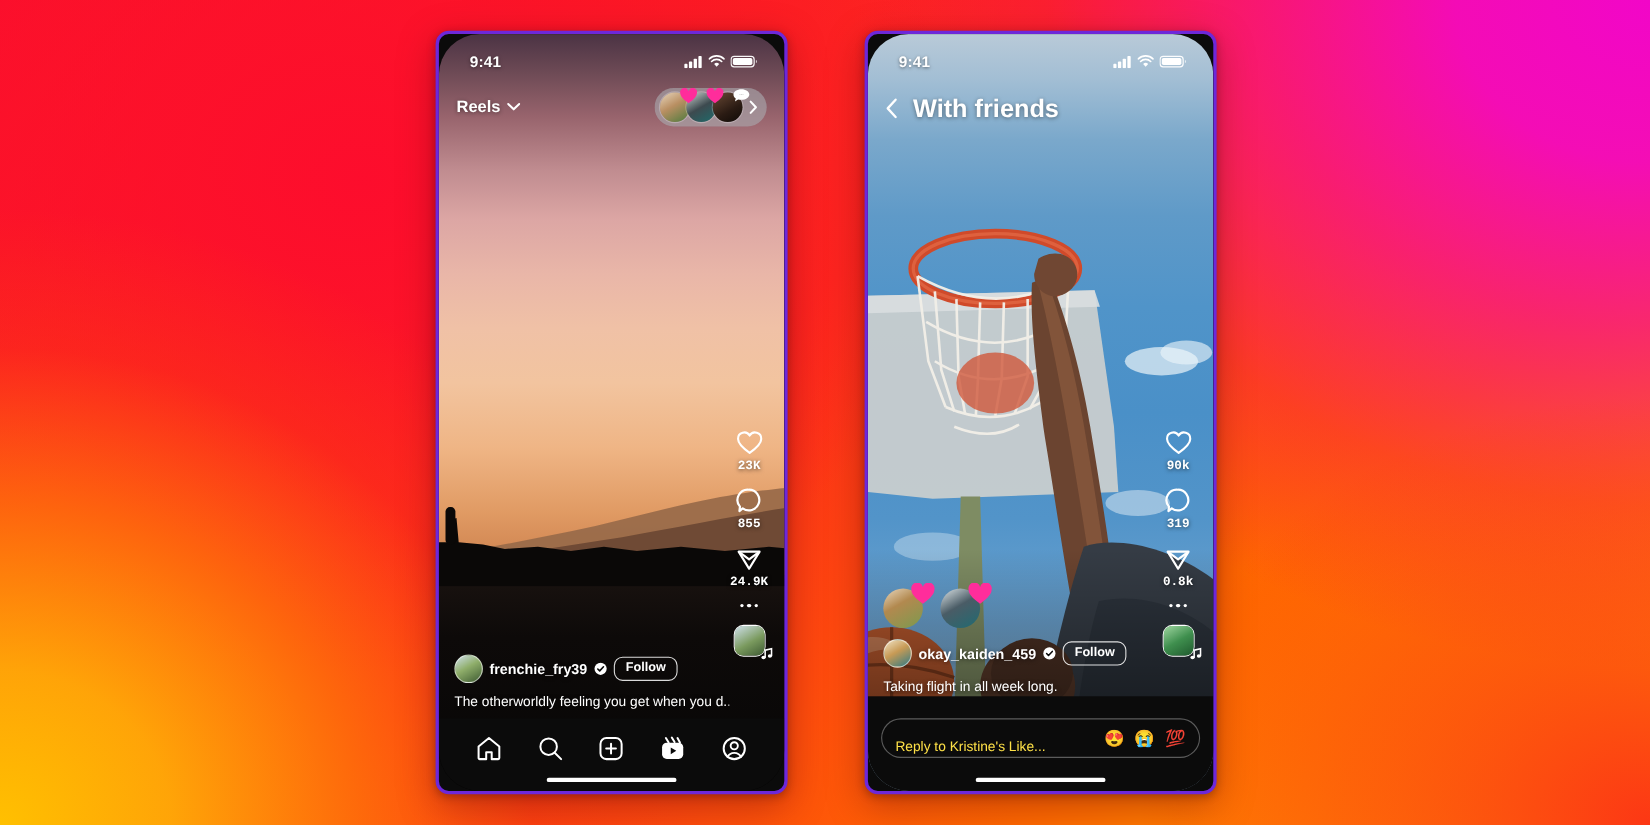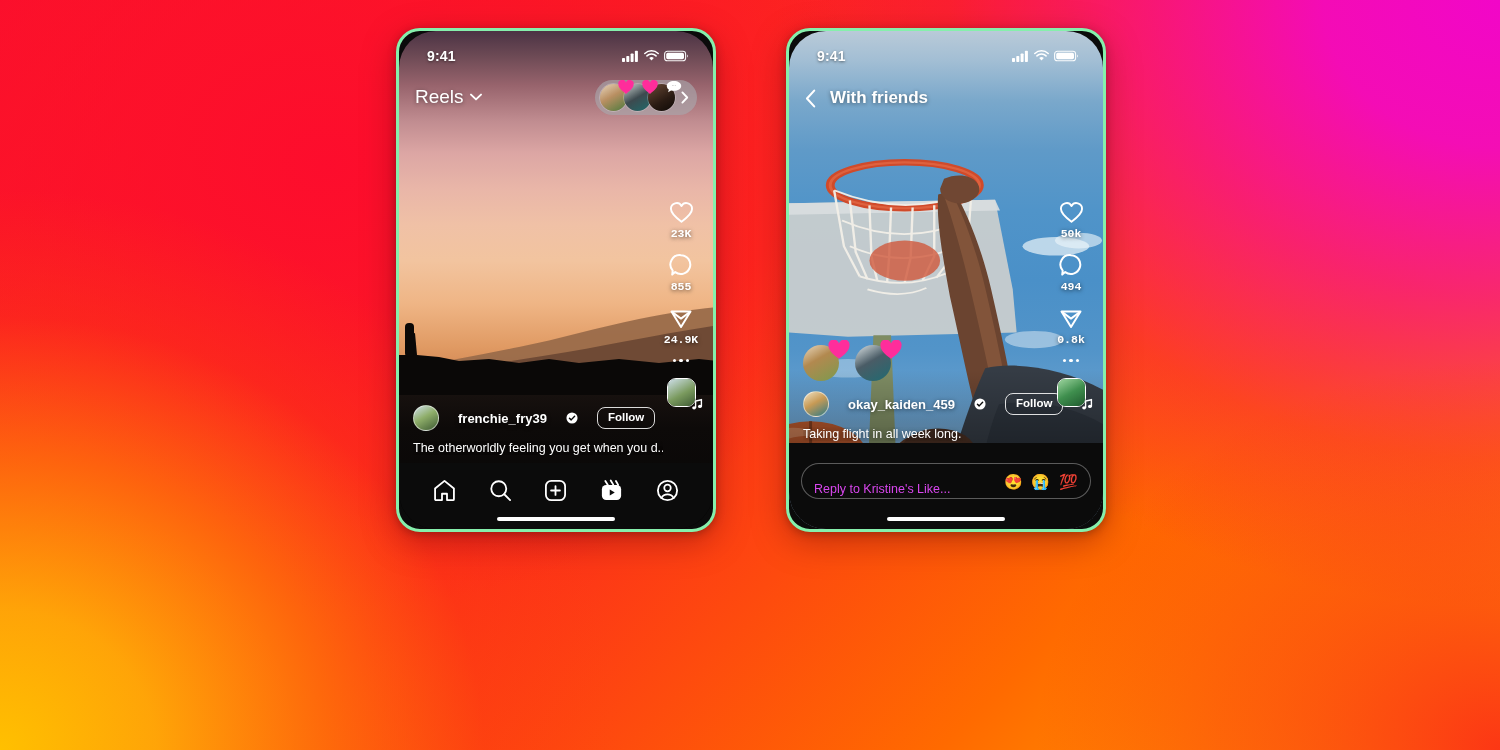--- a/index.html
+++ b/index.html
@@ -28,23 +28,23 @@
     background:radial-gradient(ellipse 760px 620px at 22% 22%,
       rgba(253,12,45,0.95) 0%, rgba(252,18,40,0.55) 42%, rgba(252,18,40,0) 72%);
   }
   .bg-br {
     background:radial-gradient(ellipse 620px 520px at 100% 100%,
       rgba(252,33,24,0.85) 0%, rgba(252,40,22,0.40) 45%, rgba(252,40,22,0) 75%);
   }
 
   
   .phone {
-    position:absolute; top:28px; width:320px; height:504px;
-    background:#0b0b0b; border-radius:24px;
-    border:3px solid #86efac;
+    position:absolute; top:28px; width:320px; height:694px;
+    background:#0b0b0b; border-radius:12px;
+    border:3px solid #6d28d9;
     overflow:hidden;
     box-shadow:0 10px 34px rgba(90,0,10,0.36), 0 2px 8px rgba(0,0,0,0.25);
   }
   #phone-left  { left:396px; }
   #phone-right { left:786px; }
   .screen { position:absolute; inset:0; border-radius:37px; overflow:hidden; background:#000; }
 
   
   .statusbar {
     position:absolute; top:0; left:0; right:0; height:40px;
@@ -81,21 +81,21 @@
       #b9cad8 0%, #a2bed4 6%, #7aa8cb 14%, #5f9ac8 24%,
       #5094c9 36%, #4a90c8 50%, #5294c9 64%, #6ba2cf 78%,
       #8fb8d9 90%, #aec9e2 100%);
   }
 
   
   .reels-header {
     position:absolute; top:40px; left:0; right:0; height:52px;
     display:flex; align-items:center; padding:0 16px; z-index:30;
   }
-  .reels-title { color:#fff; font-size:19px; font-weight:400;
+  .reels-title { color:#fff; font-size:15px; font-weight:700;
                  text-shadow:0 1px 4px rgba(0,0,0,.45); }
   .chev-down { margin-left:6px; }
   .story-tray {
     margin-left:auto; display:flex; align-items:center;
     background:rgba(170,170,175,0.62); border-radius:22px;
     padding:3px 6px 3px 4px; gap:-4px;
     backdrop-filter:blur(4px);
   }
   .tray-av {
     width:29px; height:29px; border-radius:50%;
@@ -106,21 +106,21 @@
   .reaction {
     position:absolute; top:-4px; right:-7px;
     width:16px; height:15px; z-index:3;
   }
   .tray-chev { margin-left:10px; margin-right:2px; display:flex; }
 
   .friends-header {
     position:absolute; top:40px; left:0; right:0; height:54px;
     display:flex; align-items:center; padding:0 16px; gap:14px; z-index:30;
   }
-  .friends-title { color:#fff; font-size:17px; font-weight:700;
+  .friends-title { color:#fff; font-size:23px; font-weight:700;
                    text-shadow:0 1px 4px rgba(0,0,0,.45); }
 
   
   .rail {
     position:absolute; right:10px; bottom:122px; width:44px;
     display:flex; flex-direction:column; align-items:center; z-index:32;font-family:Liberation Mono, monospace;
   }
   .rail-item { display:flex; flex-direction:column; align-items:center; margin-bottom:13px; }
   .rail-count {
     color:#fff; font-size:11.5px; font-weight:600; margin-top:3px;
@@ -132,21 +132,21 @@
     width:29px; height:29px; border-radius:9px;
     border:1.5px solid #fff; position:relative; overflow:visible;
   }
   .audio-thumb .inner { position:absolute; inset:0; border-radius:7px; overflow:hidden; }
   .audio-note { position:absolute; right:-9px; bottom:-5px; }
 
   
   .caption-wrap {
     position:absolute; left:0; right:0; bottom:0; z-index:31; padding:0 14px;
   }
-  .user-row { display:flex; align-items:center; gap:19px; margin-bottom:10px; }
+  .user-row { display:flex; align-items:center; gap:6px; margin-bottom:10px; }
   .avatar-sm {
     width:26px; height:26px; border-radius:50%; overflow:hidden;
     border:1px solid rgba(255,255,255,0.55); flex:none; position:relative;
   }
   .uname { color:#fff; font-size:13px; font-weight:600;
            text-shadow:0 1px 4px rgba(0,0,0,.55); }
   .verified { width:12px; height:12px; flex:none; }
   .follow-btn {
     border:1px solid rgba(255,255,255,0.85); border-radius:8px;
     color:#fff; font-size:11.5px; font-weight:600;
@@ -177,21 +177,21 @@
   }
   .nav-icon { cursor:pointer; display:flex; }
 
   
   .reply-bar {
     position:absolute; bottom:30px; left:12px; right:12px; height:36px;
     border:1px solid rgba(255,255,255,0.33); border-radius:19px;
     display:flex; align-items:center; padding:0 12px; z-index:35;
     background:rgba(12,12,12,0.55);
   }
-  .reply-ph { color:#d946ef; font-size:12.5px; flex:1;margin-top:16px; }
+  .reply-ph { color:#fde047; font-size:12.5px; flex:1;margin-top:16px; }
   .reply-emojis { display:flex; gap:9px; font-size:15px; line-height:1; }
   .reply-emojis span { cursor:pointer; }
 
   .bottom-pane-right {
     position:absolute; left:0; right:0; bottom:0; height:86px;
     background:#0b0b0b; z-index:33;
   }
 
   .home-ind {
     position:absolute; bottom:8px; left:50%; transform:translateX(-50%);
@@ -472,27 +472,27 @@
         <path d="M10 17 C3 12 0.5 8.4 0.5 5.4 A4.8 4.8 0 0 1 10 3.2 A4.8 4.8 0 0 1 19.5 5.4 C19.5 8.4 17 12 10 17Z" fill="#FF2D9B"></path>
       </svg>
     </div>
   </div>
 
   <div class="rail">
     <div class="rail-item">
       <svg width="25" height="23" viewBox="0 0 26 24">
         <path d="M13 21.6 C5.4 16.1 2 12.2 2 8.4 A5.9 5.9 0 0 1 13 5.2 A5.9 5.9 0 0 1 24 8.4 C24 12.2 20.6 16.1 13 21.6Z" stroke="#fff" stroke-width="2" fill="none" stroke-linejoin="round"></path>
       </svg>
-      <div class="rail-count">50k</div>
+      <div class="rail-count">90k</div>
     </div>
     <div class="rail-item">
       <svg width="24" height="24" viewBox="0 0 24 24">
         <path d="M12 2.2 A9.4 9.4 0 1 1 6.2 19.1 L3.2 21.6 L3.7 17.6 A9.4 9.4 0 0 1 12 2.2Z" stroke="#fff" stroke-width="2" fill="none" stroke-linejoin="round"></path>
       </svg>
-      <div class="rail-count">494</div>
+      <div class="rail-count">319</div>
     </div>
     <div class="rail-item">
       <svg width="24" height="24" viewBox="0 0 24 24">
         <path d="M2.5 5.5 L21.5 5.5 L12 21 Z" stroke="#fff" stroke-width="2" fill="none" stroke-linejoin="round"></path>
         <path d="M2.5 5.5 L12 12.6 L21.5 5.5" stroke="#fff" stroke-width="2" fill="none" stroke-linejoin="round"></path>
       </svg>
       <div class="rail-count">0.8k</div>
     </div>
     <div class="rail-dots">
       <i></i>

